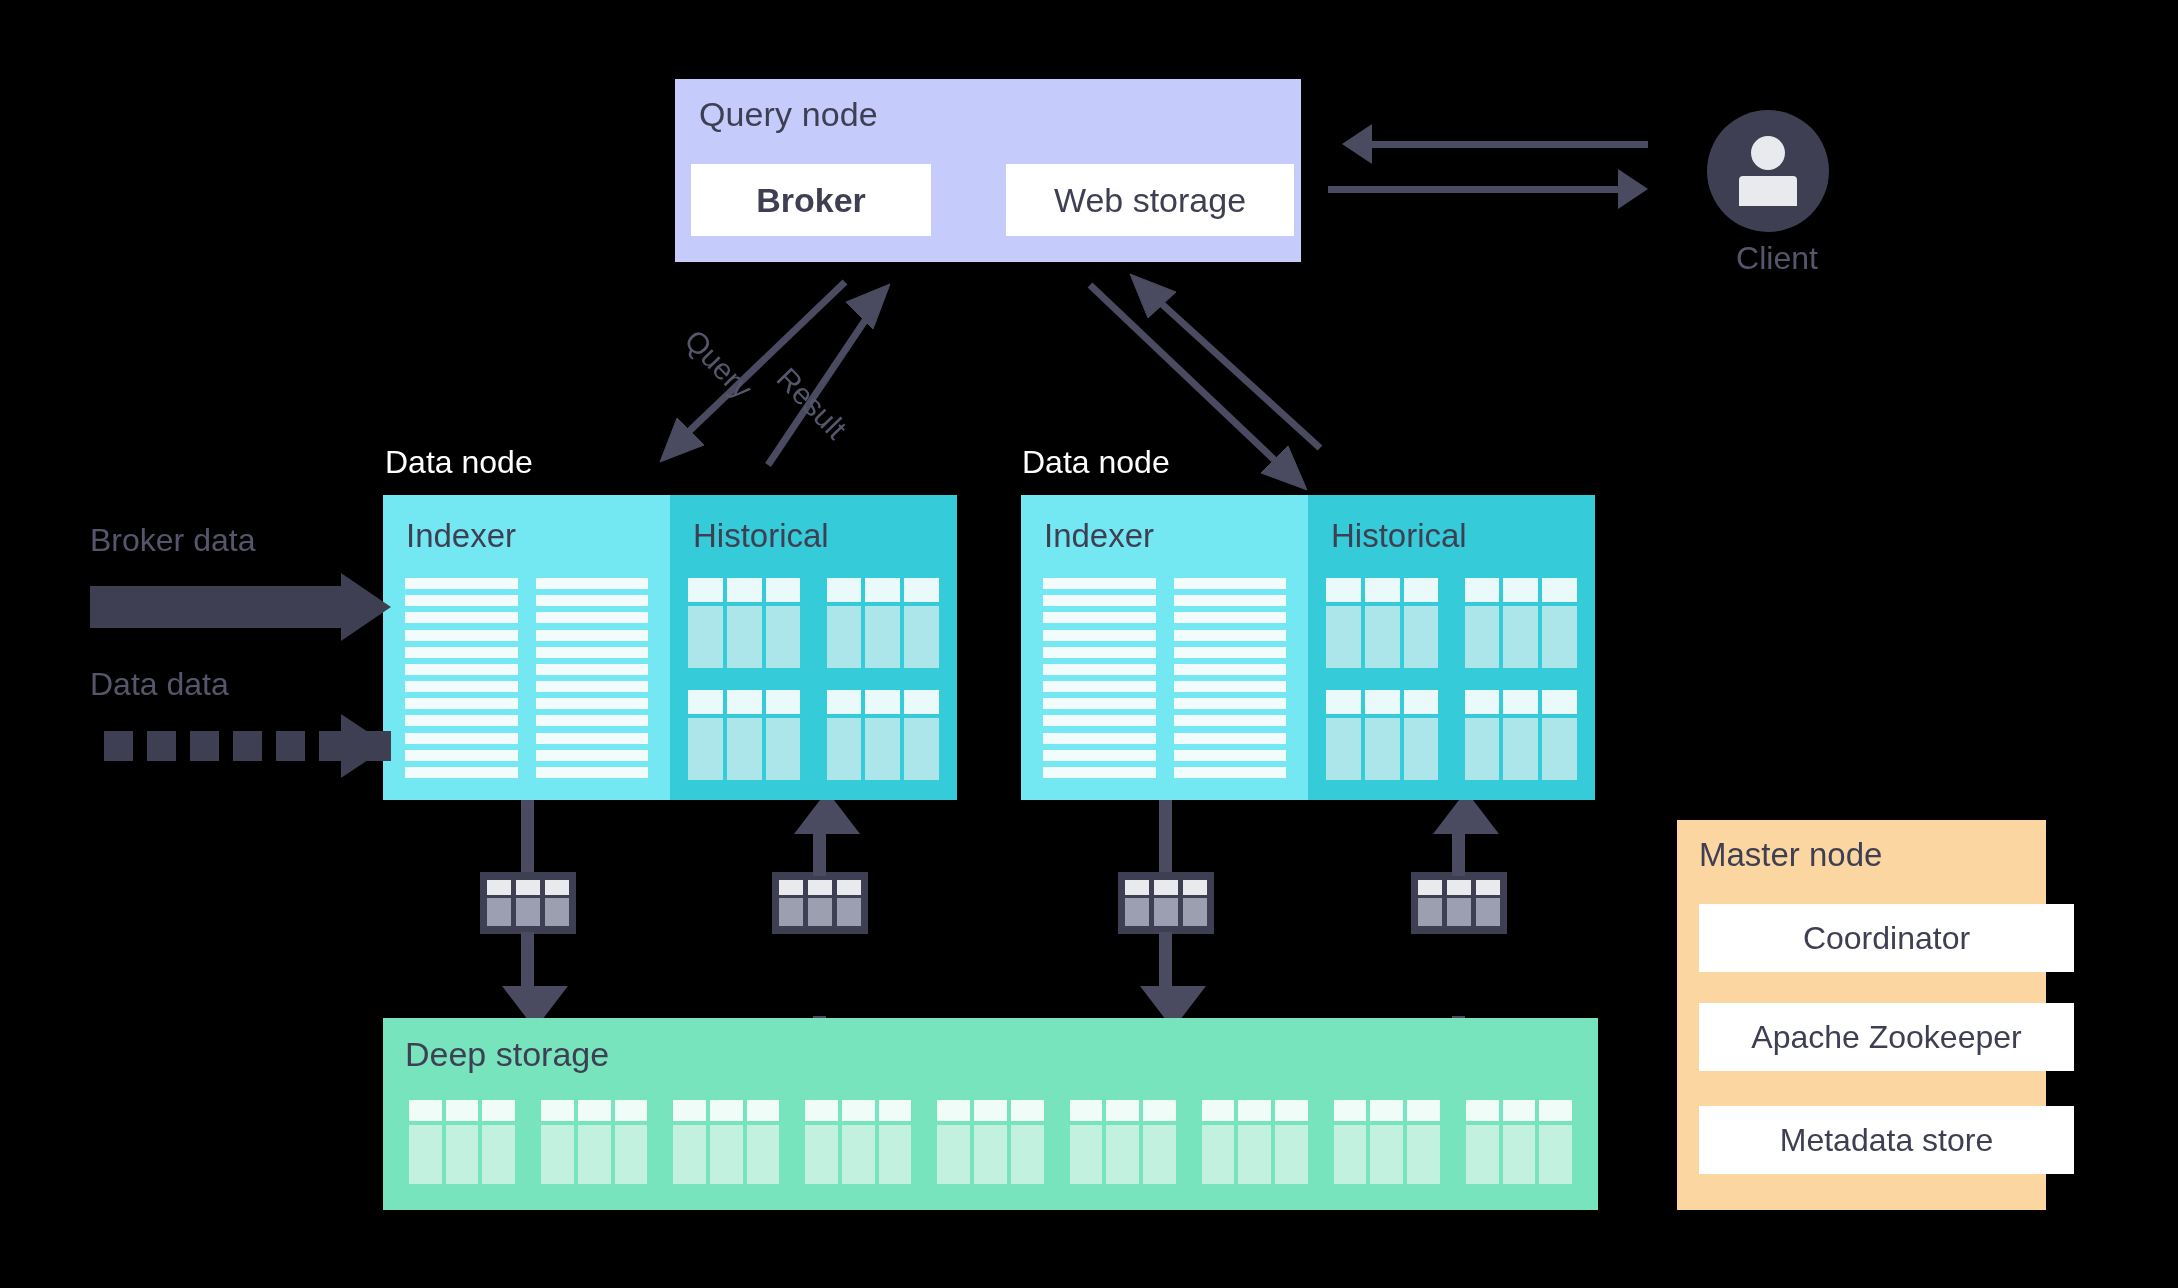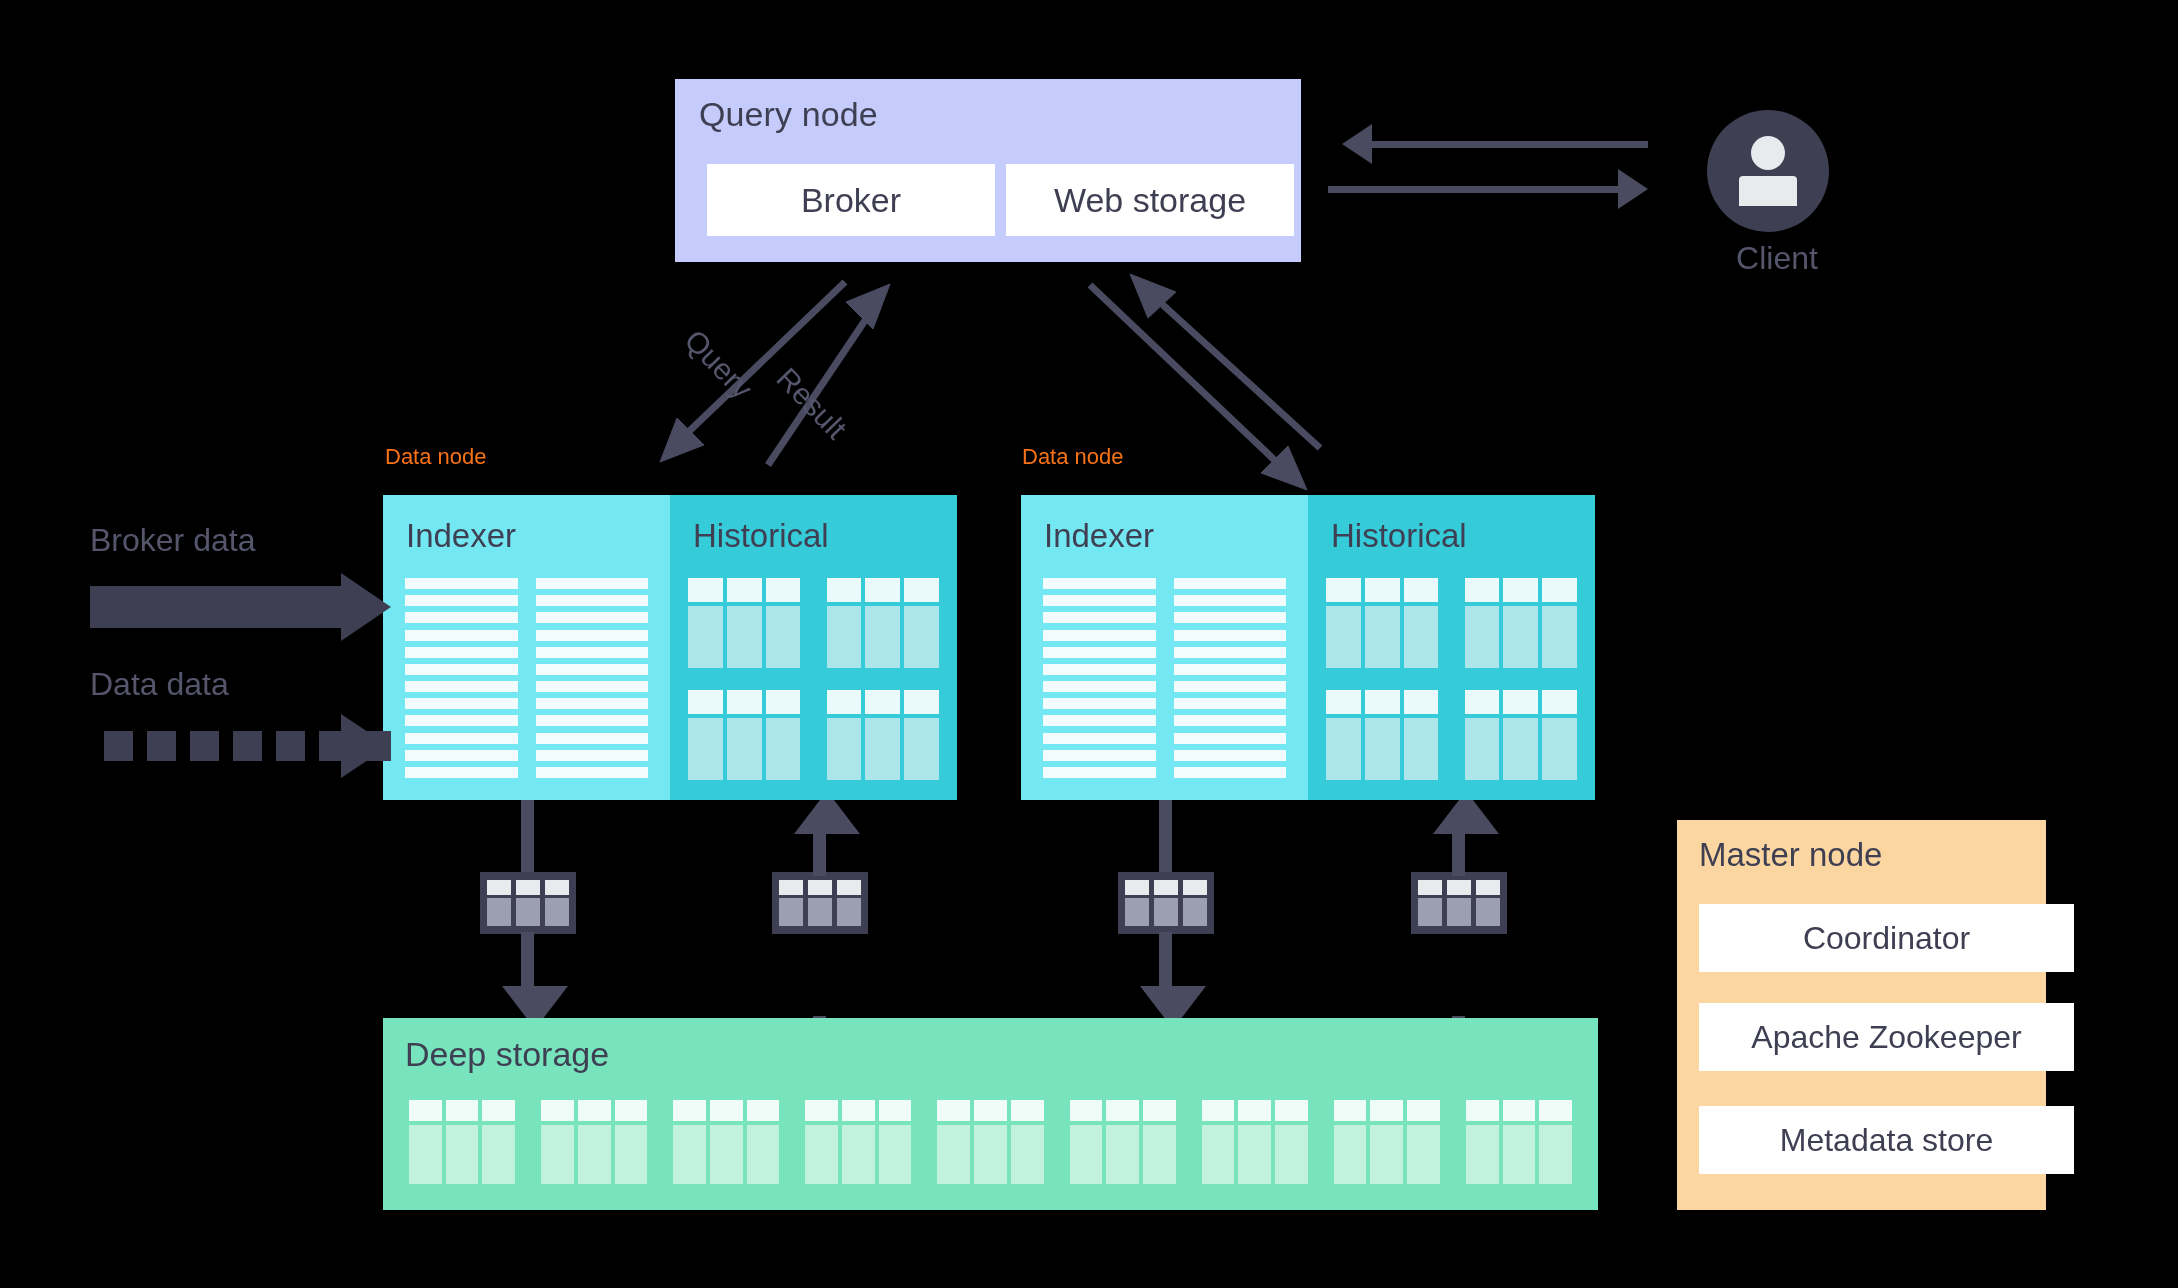--- a/index.html
+++ b/index.html
@@ -24,21 +24,21 @@
   #query-node .node-title {
     position: absolute; left: 24px; top: 16px;
     font-size: 34px; color: #3E3F52; letter-spacing: .1px;
   }
   .qn-box {
     position: absolute; top: 85px; height: 72px;
     background: #FFFFFF;
     display: flex; align-items: center; justify-content: center;
     font-size: 34px; color: #3E3F52;
   }
-  #qn-broker { left: 32px; width: 288px; }
+  #qn-broker { left: 16px; width: 240px; font-weight: bold; }
   #qn-webconsole { left: 331px; width: 288px; }
 
   
   #client-group { left: 1687px; top: 110px; width: 180px; height: 170px; }
   #client-avatar {
     position: absolute; left: 20px; top: 0; width: 122px; height: 122px;
     border-radius: 50%; background: #3E3F52;
   }
   #client-avatar .head {
     position: absolute; left: 50%; top: 26px; width: 34px; height: 34px;
@@ -59,21 +59,21 @@
   .tri-left  { border-top: 20px solid transparent; border-bottom: 20px solid transparent; border-right: 30px solid #4A4B60; }
   .tri-right { border-top: 20px solid transparent; border-bottom: 20px solid transparent; border-left: 30px solid #4A4B60; }
   .tri-down  { border-left: 26px solid transparent; border-right: 26px solid transparent; border-top: 34px solid #4A4B60; }
   .tri-up    { border-left: 26px solid transparent; border-right: 26px solid transparent; border-bottom: 34px solid #4A4B60; }
 
   
   .diag-svg { position: absolute; overflow: visible; }
 
   
   .data-node-label {
-    position: absolute; font-size: 22px; color: #f97316;
+    position: absolute; font-size: 32px; color: #ffffff;
   }
   .data-node {
     position: absolute; top: 495px; height: 305px;
     display: flex;
   }
   .dn-indexer { background: #73E7F2; position: relative; height: 100%; }
   .dn-historical { background: #36CBD8; position: relative; height: 100%; }
   .pane-title {
     position: absolute; left: 23px; top: 22px;
     font-size: 33px; color: #3E3F52;

